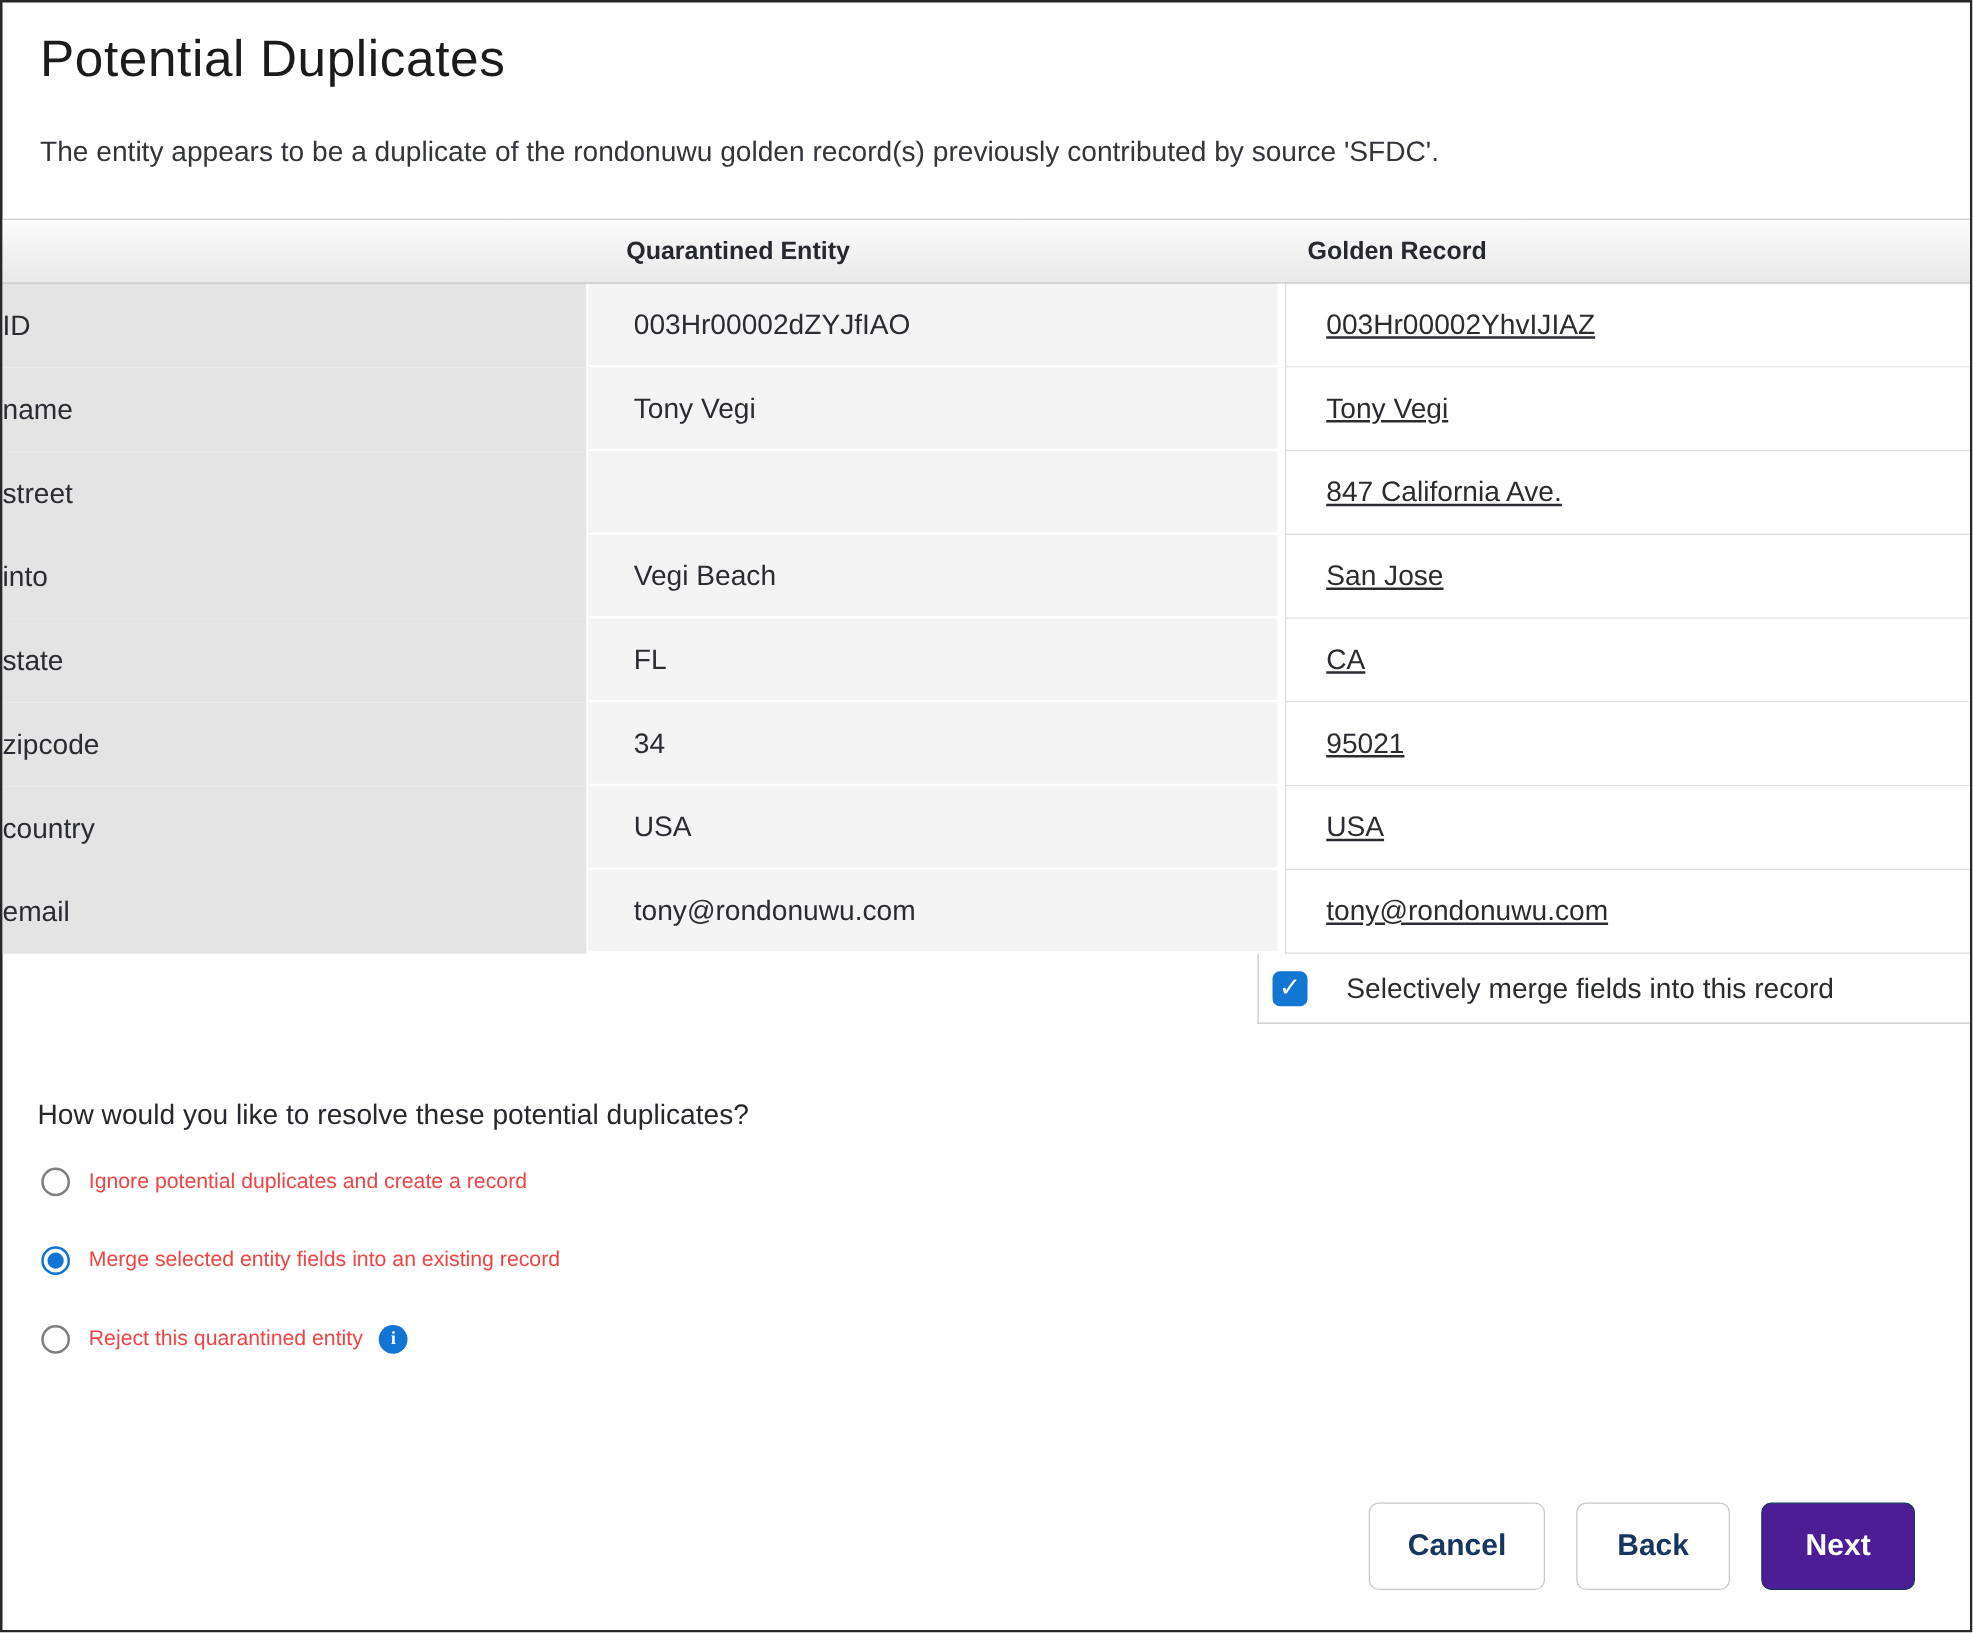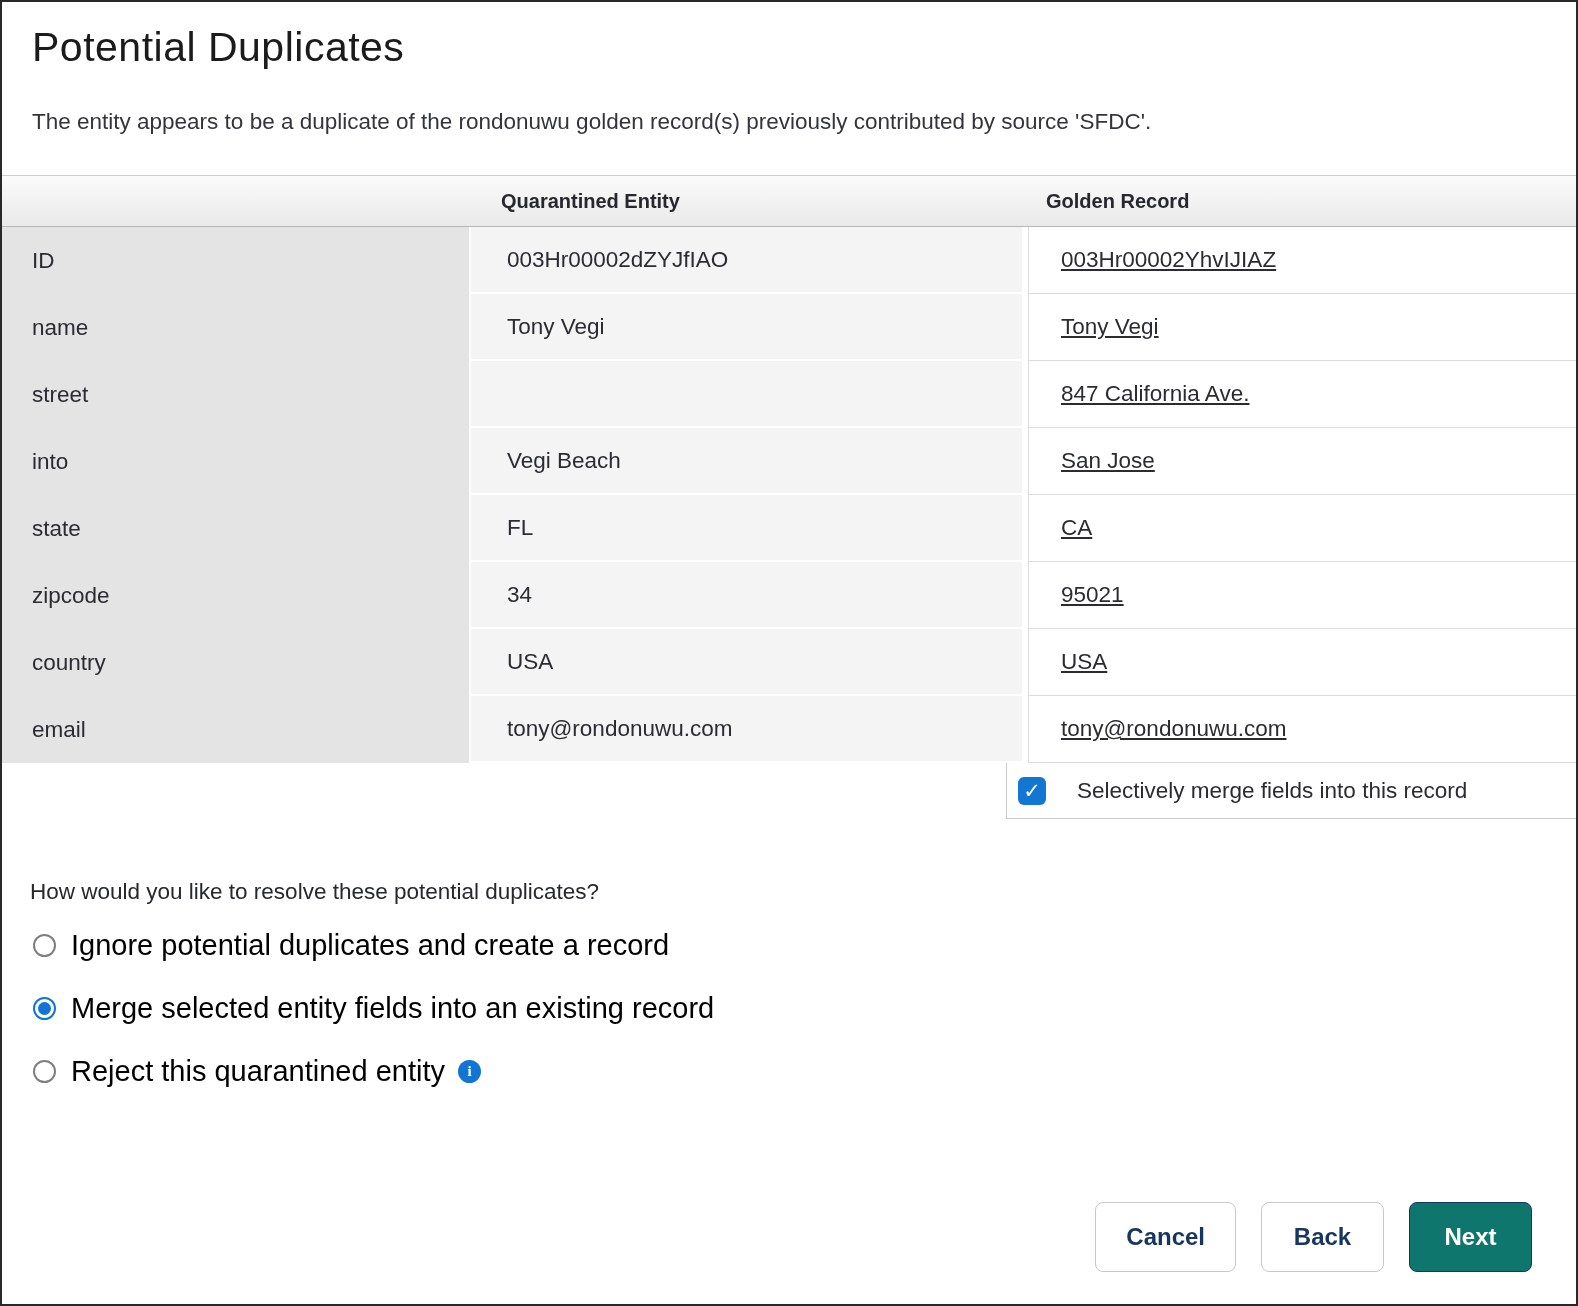--- a/index.html
+++ b/index.html
@@ -57,21 +57,20 @@
     grid-auto-rows: 67px;
   }
   .cell {
     display: flex;
     align-items: center;
     font-size: 22.5px;
     color: #2a2c31;
   }
   .cell.label {
     background: #e4e4e4;
-    padding-left: 30px;
     border-right: 2px solid #ffffff;
   }
   .cell.quarantined {
     background: #f4f4f5;
     padding-left: 36px;
     border-right: 6px solid #ffffff;
     border-bottom: 2px solid #ffffff;
   }
   .cell.golden {
     background: #ffffff;
@@ -145,22 +144,22 @@
   .radio.selected { border-color: #1274d4; }
   .radio.selected::after {
     content: "";
     width: 13px;
     height: 13px;
     border-radius: 50%;
     background: #1274d4;
   }
   .radio-label {
     margin-left: 15px;
-    font-size: 29px;
-    color: #000000;
+    font-size: 17px;
+    color: #ef4444;
   }
   .info-icon {
     margin-left: 13px;
     width: 23px;
     height: 23px;
     border-radius: 50%;
     background: #1274d4;
     color: #ffffff;
     font-size: 15px;
     font-weight: bold;
@@ -191,21 +190,21 @@
     align-items: center;
     justify-content: center;
     cursor: pointer;
   }
   .btn.secondary {
     background: #ffffff;
     border: 1px solid #c8c8c8;
     color: #16355f;
   }
   .btn.primary {
-    background: #0f766e;
+    background: #4c1d95;
     border: 1px solid #16355f;
     color: #ffffff;
   }
 </style>
 </head>
 <body>
 
 <div class="page">
 
   <div class="top-pad">

